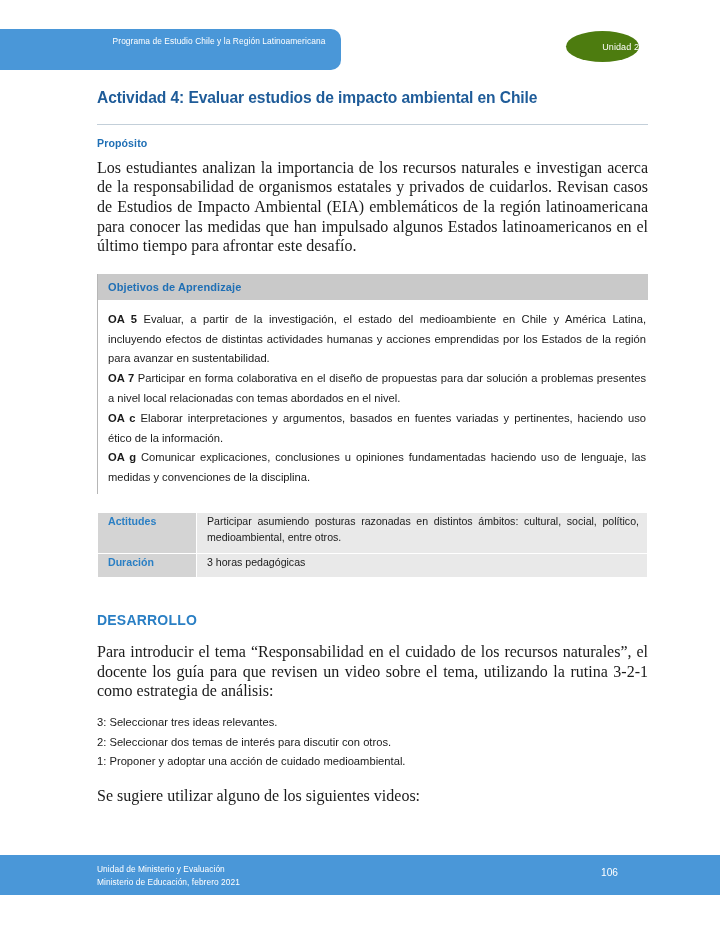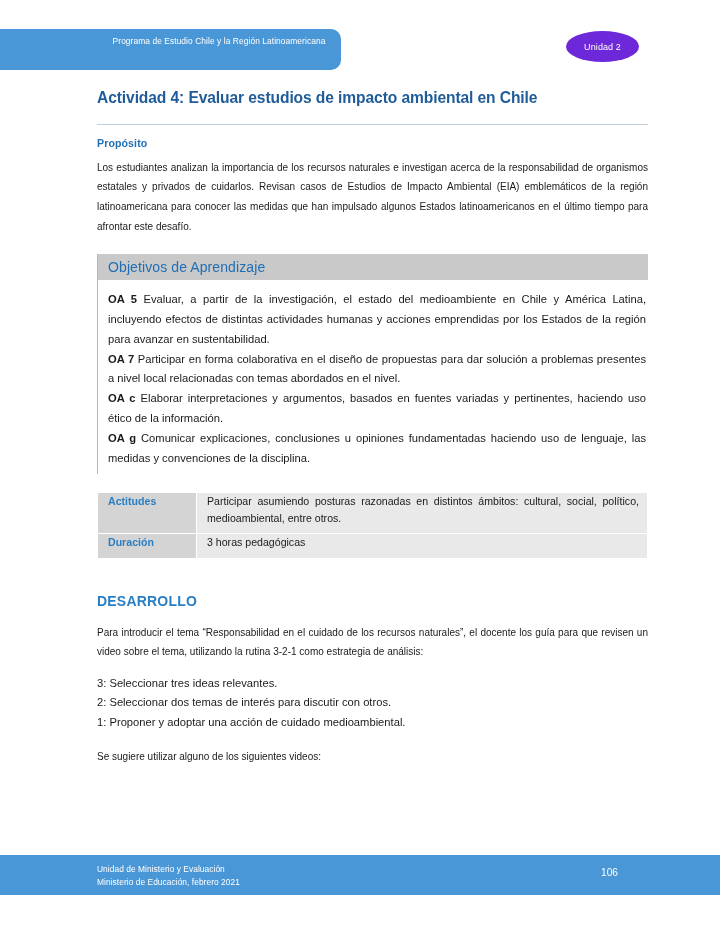--- a/index.html
+++ b/index.html
@@ -43,25 +43,25 @@
     line-height: 13.2px;
     letter-spacing: 0.08px;
     white-space: nowrap;
   }
   .unit-badge {
     position: absolute;
     left: 566px;
     top: 31px;
     width: 73px;
     height: 31px;
-    background: #6d28d9;
+    background: #4d7c0f;
     border-radius: 50%;
     display: flex;
     align-items: center;
-    justify-content: center;
+    justify-content: flex-end;
   }
   .unit-badge span {
     color: #ffffff;
     font-size: 9px;
     letter-spacing: 0.1px;
   }
 
   
   .page {
     position: absolute;
@@ -90,47 +90,48 @@
 
   .subhead {
     color: #1f6fb5;
     font-size: 10.6px;
     font-weight: bold;
     margin-bottom: 9px;
     letter-spacing: 0.1px;
   }
 
   p.body-text {
-    font-size: 10px;
+    font-size: 16px;
     line-height: 19.6px;
     text-align: justify;
     margin: 0 0 12px 0;
     color: #1a1a1a;
+    font-family: Liberation Serif, serif;
   }
   p.body-text.left {
     text-align: left;
   }
 
   
   .oa-block {
     margin-top: 18px;
     border-left: 1.4px solid #b6b6b6;
   }
   .oa-header {
     background: #c9c9c9;
     height: 26px;
     display: flex;
     align-items: center;
     padding-left: 10px;
     box-sizing: border-box;
   }
   .oa-header span {
     color: #1f6fb5;
-    font-size: 14px;
-    font-weight: normal;
+    font-size: 11px;
+    font-weight: bold;
     letter-spacing: 0.1px;
   }
   .oa-body {
     padding: 10px 2px 6px 10px;
   }
   .oa-item {
     font-size: 11.2px;
     line-height: 19.8px;
     text-align: justify;
     margin: 0;

